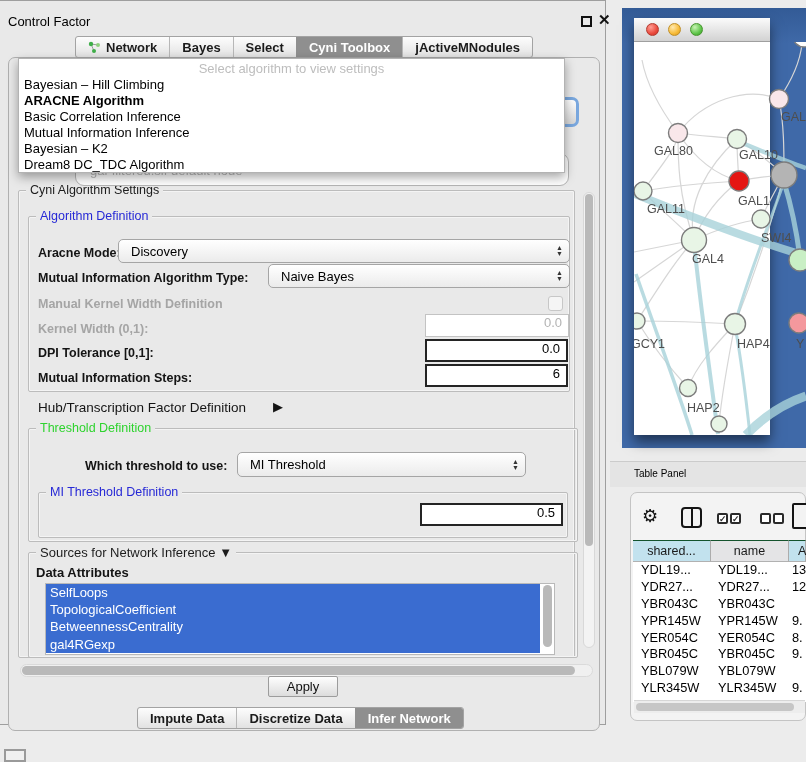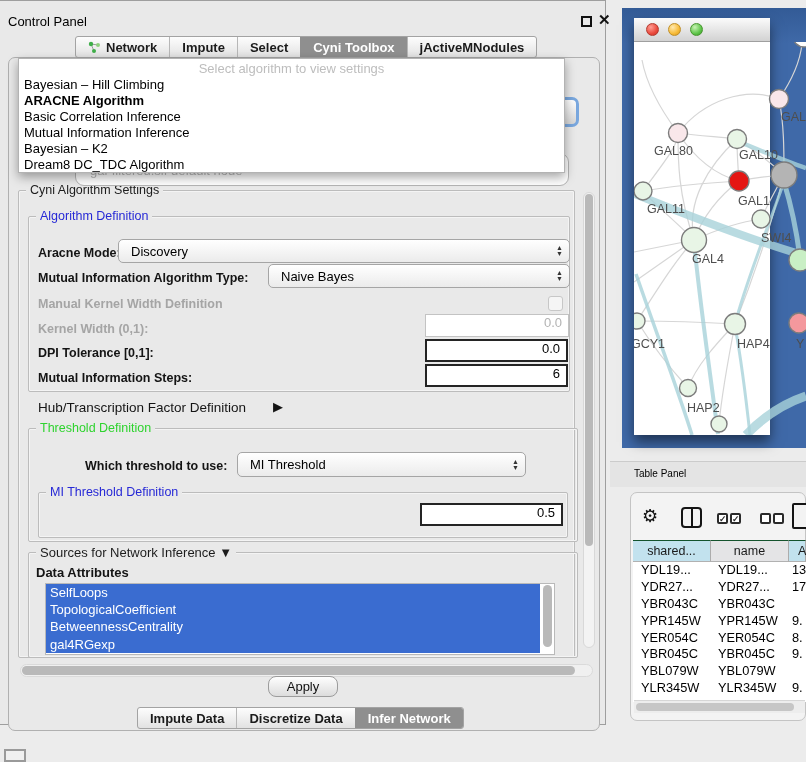--- a/index.html
+++ b/index.html
@@ -73,21 +73,21 @@
   .sb-track-v { background:#f3f3f3; border:1px solid #d8d8d8; border-radius:6px; }
   .sb-thumb { position:absolute; background:#b9b9b9; border-radius:5px; }
 
   
   .attr-list { left:45px; top:583px; width:510px; height:72px; background:#fff;
     border:1px solid #b9b9b9; overflow:hidden; }
   .attr-item { width:494px; height:17.2px; line-height:17px; background:#3a6cd0;
     color:#fff; font-size:13px; padding-left:4px; }
 
   .apply-btn { left:268px; top:676px; width:70px; height:21px;
-    background:linear-gradient(#fefefe,#dcdcdc); border:1px solid #9c9c9c; border-radius:8px;
+    background:linear-gradient(#fefefe,#dcdcdc); border:1px solid #9c9c9c; border-radius:2px;
     font-size:13px; color:#111; text-align:center; line-height:19px; }
 
   
   .net-frame { left:622px; top:8px; width:184px; height:440px;
     background:linear-gradient(#335b96,#3f69a8 8%,#3f69a8); }
   .net-window { left:634px; top:18px; width:136px; height:417px; background:#fff;
     box-shadow:0 7px 12px rgba(0,0,0,.5);padding-left:37px; }
   .net-titlebar { position:absolute; left:0; top:0; right:0; height:24px;
     background:linear-gradient(#fbfbfb,#d2d2d2); border-bottom:1px solid #9f9f9f;
     display:flex; align-items:center; gap:9px; padding-left:12px; }
@@ -128,40 +128,40 @@
     border-top:1px solid #d6d6d6; z-index:5; }
 
   .mini-panel-icon { left:4px; top:749px; width:22px; height:13px; border:2px solid #9a9a9a; background:#f0f0f0; }
 </style>
 </head>
 <body>
 
 <div id="page">
 
   <div class="abs cp-window">
-    <span class="abs cp-title">Control Panel</span>
+    <span class="abs cp-title">Control Factor</span>
     <span class="abs float-icon"></span>
     <span class="abs close-icon">✕</span>
   </div>
 
   <div class="abs content-panel"></div>
 
   <div class="abs seg top-tabs">
     <div class="seg-item">
       <svg width="13" height="13" viewBox="0 0 13 13">
         <line x1="3" y1="3" x2="10" y2="4" stroke="#9a9a9a"></line>
           <line x1="3" y1="3" x2="6" y2="10" stroke="#9a9a9a"></line>
         <circle cx="3" cy="3" r="2.2" fill="#3fae49"></circle>
           <circle cx="10" cy="4" r="2" fill="#8fd07f"></circle>
           <circle cx="6" cy="10" r="2" fill="#3fae49"></circle>
       </svg>
       <span>Network</span>
     </div>
     <div class="seg-item">
-        <span>Impute</span>
+        <span>Bayes</span>
       </div>
     <div class="seg-item">
         <span>Select</span>
       </div>
     <div class="seg-item selected">
         <span>Cyni Toolbox</span>
       </div>
     <div class="seg-item">
         <span>jActiveMNodules</span>
       </div>
@@ -366,21 +366,21 @@
 
   <div class="abs tbl-body" id="tbl-body">
       <div class="trow">
         <div class="tcell tc1">YDL19...</div>
         <div class="tcell tc2">YDL19...</div>
         <div class="tcell tc3">13</div>
       </div>
       <div class="trow">
         <div class="tcell tc1">YDR27...</div>
         <div class="tcell tc2">YDR27...</div>
-        <div class="tcell tc3">17</div>
+        <div class="tcell tc3">12</div>
       </div>
       <div class="trow">
         <div class="tcell tc1">YBR043C</div>
         <div class="tcell tc2">YBR043C</div>
         <div class="tcell tc3"></div>
       </div>
       <div class="trow">
         <div class="tcell tc1">YPR145W</div>
         <div class="tcell tc2">YPR145W</div>
         <div class="tcell tc3">9.</div>

